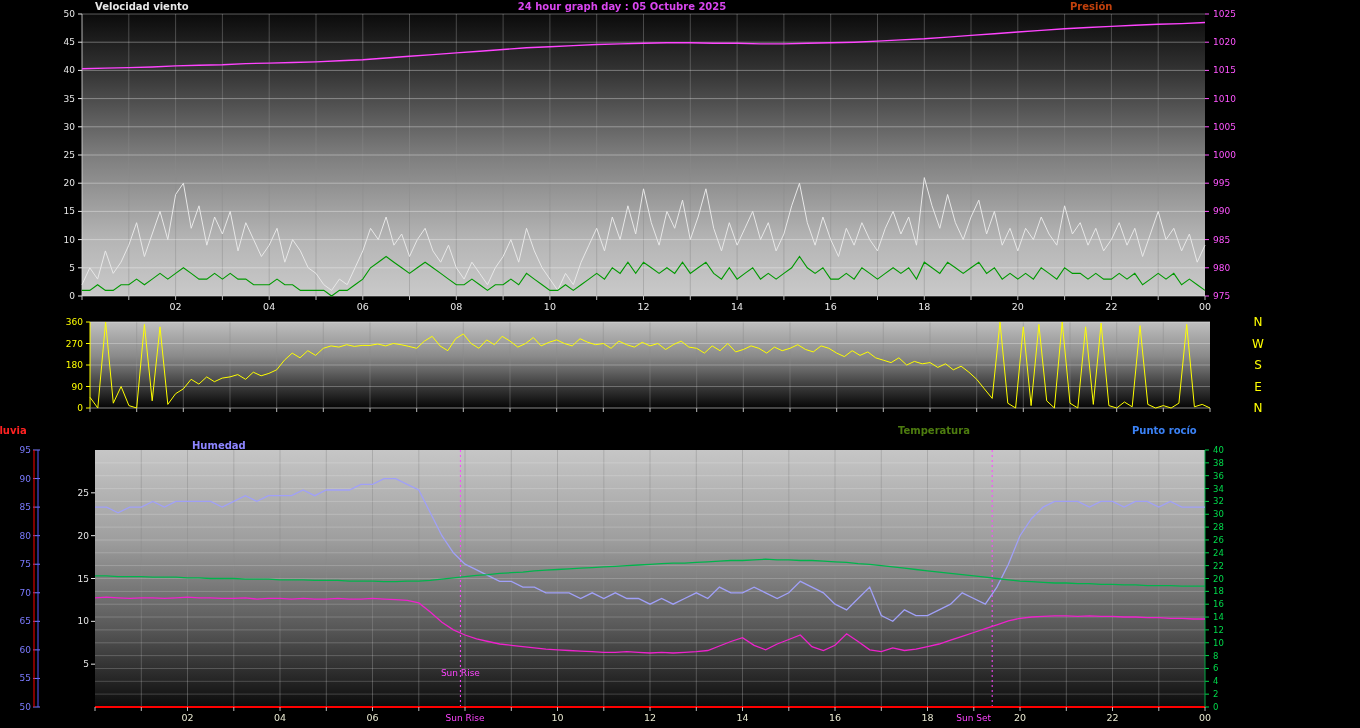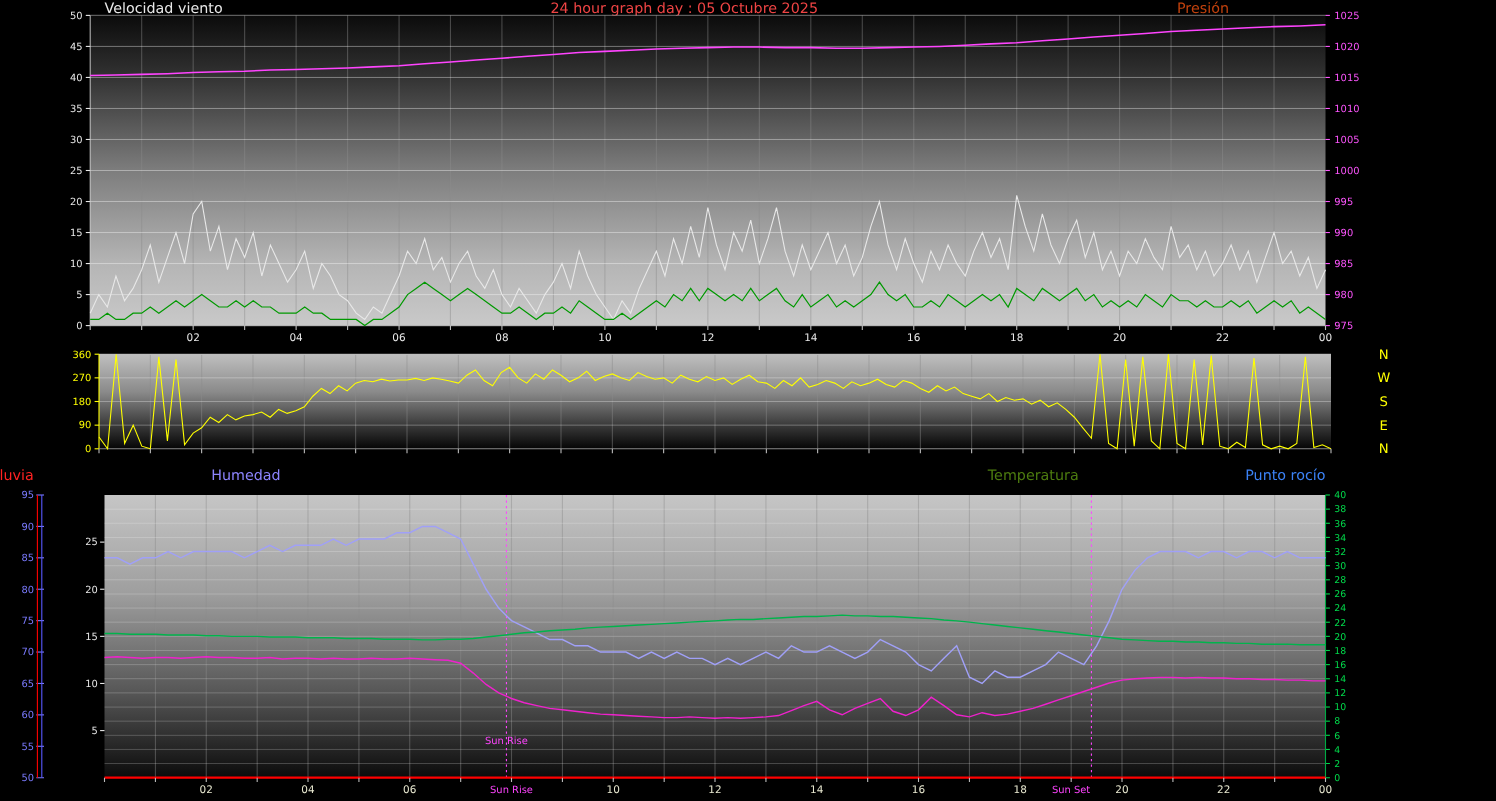--- a/index.html
+++ b/index.html
@@ -1,39 +1,39 @@
 <!DOCTYPE html>
 <html><head>
 <meta charset="utf-8">
 <style>
   html,body{margin:0;padding:0;background:#000;}
   #screen{position:relative;width:1360px;height:728px;background:#000;overflow:hidden;
           font-family:"DejaVu Sans",sans-serif;}
-  .lbl{position:absolute;font-size:13px;white-space:nowrap;}
+  .lbl{position:absolute;font-size:10px;white-space:nowrap;font-weight:bold;}
   #t-wind{left:95px;top:1px;}
   #t-title{left:622px;top:1px;transform:translateX(-50%);}
   #t-press{left:1070px;top:1px;}
   #l-rain{left:-4px;top:425px;}
   #l-hum{left:192px;top:425px;}
   #l-temp{left:898px;top:425px;}
   #l-dew{left:1132px;top:425px;}
   #charts{position:absolute;left:0;top:0;}
   svg text{font-family:"DejaVu Sans",sans-serif;}
 </style>
 </head>
 <body>
 
 <div id="screen">
 
   <span id="t-wind" class="lbl" style="color: rgb(232, 232, 232);">Velocidad viento</span>
-  <span id="t-title" class="lbl" style="color: #ef4444;">24 hour graph day : 05 Octubre 2025</span>
+  <span id="t-title" class="lbl" style="color: #d946ef;">24 hour graph day : 05 Octubre 2025</span>
   <span id="t-press" class="lbl" style="color: #c2410c;">Presión</span>
 
   <span id="l-rain" class="lbl" style="color: rgb(255, 34, 34);">lluvia</span>
-  <span id="l-hum" class="lbl" style="color: rgb(141, 133, 255);">Humedad</span>
+  <span id="l-hum" class="lbl" style="color: rgb(141, 133, 255); margin-top: 15px;">Humedad</span>
   <span id="l-temp" class="lbl" style="color: #4d7c0f;">Temperatura</span>
   <span id="l-dew" class="lbl" style="color: #3b82f6;">Punto rocío</span>
 
   <svg id="charts" width="1360" height="728">
     <defs>
       <linearGradient id="g1" x1="0" y1="0" x2="0" y2="1">
         <stop offset="0%" stop-color="#0b0b0b"></stop>
         <stop offset="20%" stop-color="#333333"></stop>
         <stop offset="50%" stop-color="#7d7d7d"></stop>
         <stop offset="80%" stop-color="#b5b5b5"></stop>

